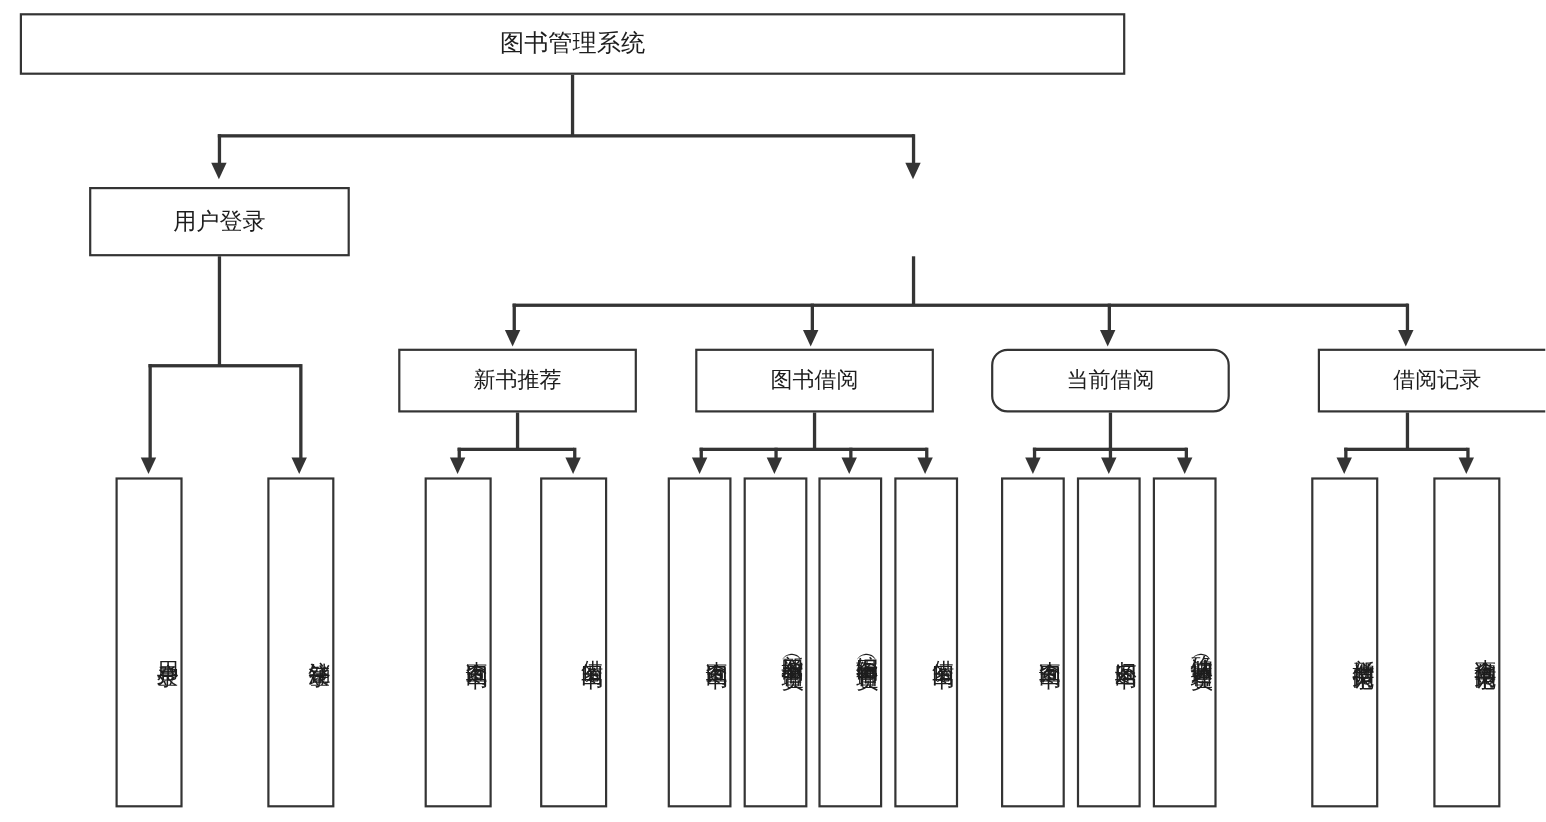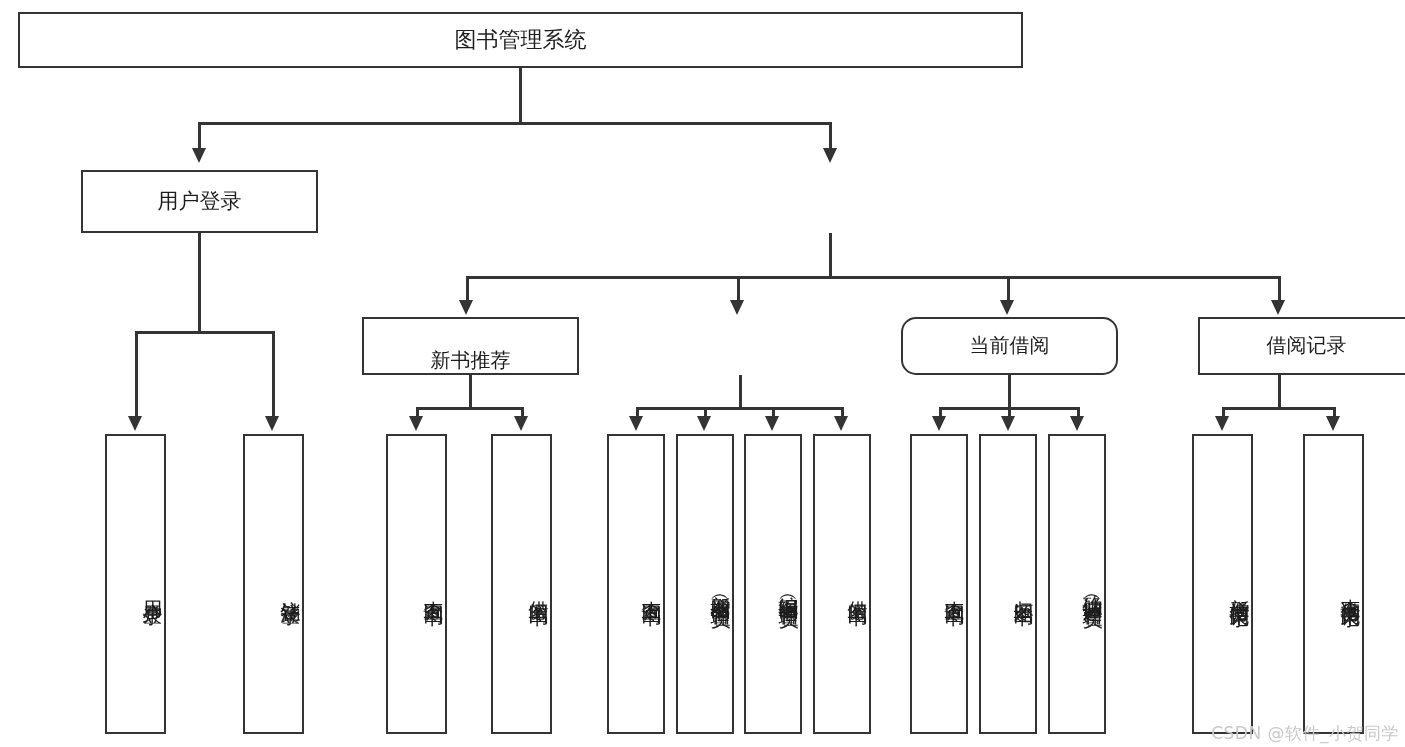--- a/index.html
+++ b/index.html
@@ -110,22 +110,25 @@
   <div class="ln hln" style="left:466px; top:276px; width:814px;"></div>
   <div class="ln vln" style="left:466px; top:276px; height:26px;"></div>
   <div class="arrow" style="left:459px; top:300px;"></div>
   <div class="ln vln" style="left:737px; top:276px; height:26px;"></div>
   <div class="arrow" style="left:730px; top:300px;"></div>
   <div class="ln vln" style="left:1007px; top:276px; height:26px;"></div>
   <div class="arrow" style="left:1000px; top:300px;"></div>
   <div class="ln vln" style="left:1278px; top:276px; height:26px;"></div>
   <div class="arrow" style="left:1271px; top:300px;"></div>
 
-  <div class="node lvl3" style="left:362px;align-items:flex-end;">
+  <div class="node lvl3" style="left:362px;">
     <span>新书推荐</span>
+  </div>
+  <div class="node lvl3" style="left:632px;">
+    <span>图书借阅</span>
   </div>
   <div class="node lvl3" style="left:901px;border-radius:15px;">
     <span>当前借阅</span>
   </div>
   <div class="node lvl3" style="left:1198px;">
     <span>借阅记录</span>
   </div>
 
   <div class="ln vln" style="left:469px; top:375px; height:35px;"></div>
   <div class="ln hln" style="left:416px; top:407px; width:106px;"></div>
@@ -198,15 +201,14 @@
     <span>确认归还（管理员）</span>
   </div>
 
   <div class="node leaf" style="left:1192px; width:61px;">
     <span>新增借阅记录</span>
   </div>
   <div class="node leaf" style="left:1303px; width:61px;">
     <span>查询借阅记录</span>
   </div>
 
-  <div id="watermark">CSDN @软件_小贺同学</div>
 
 </div>
 
 </body></html>

